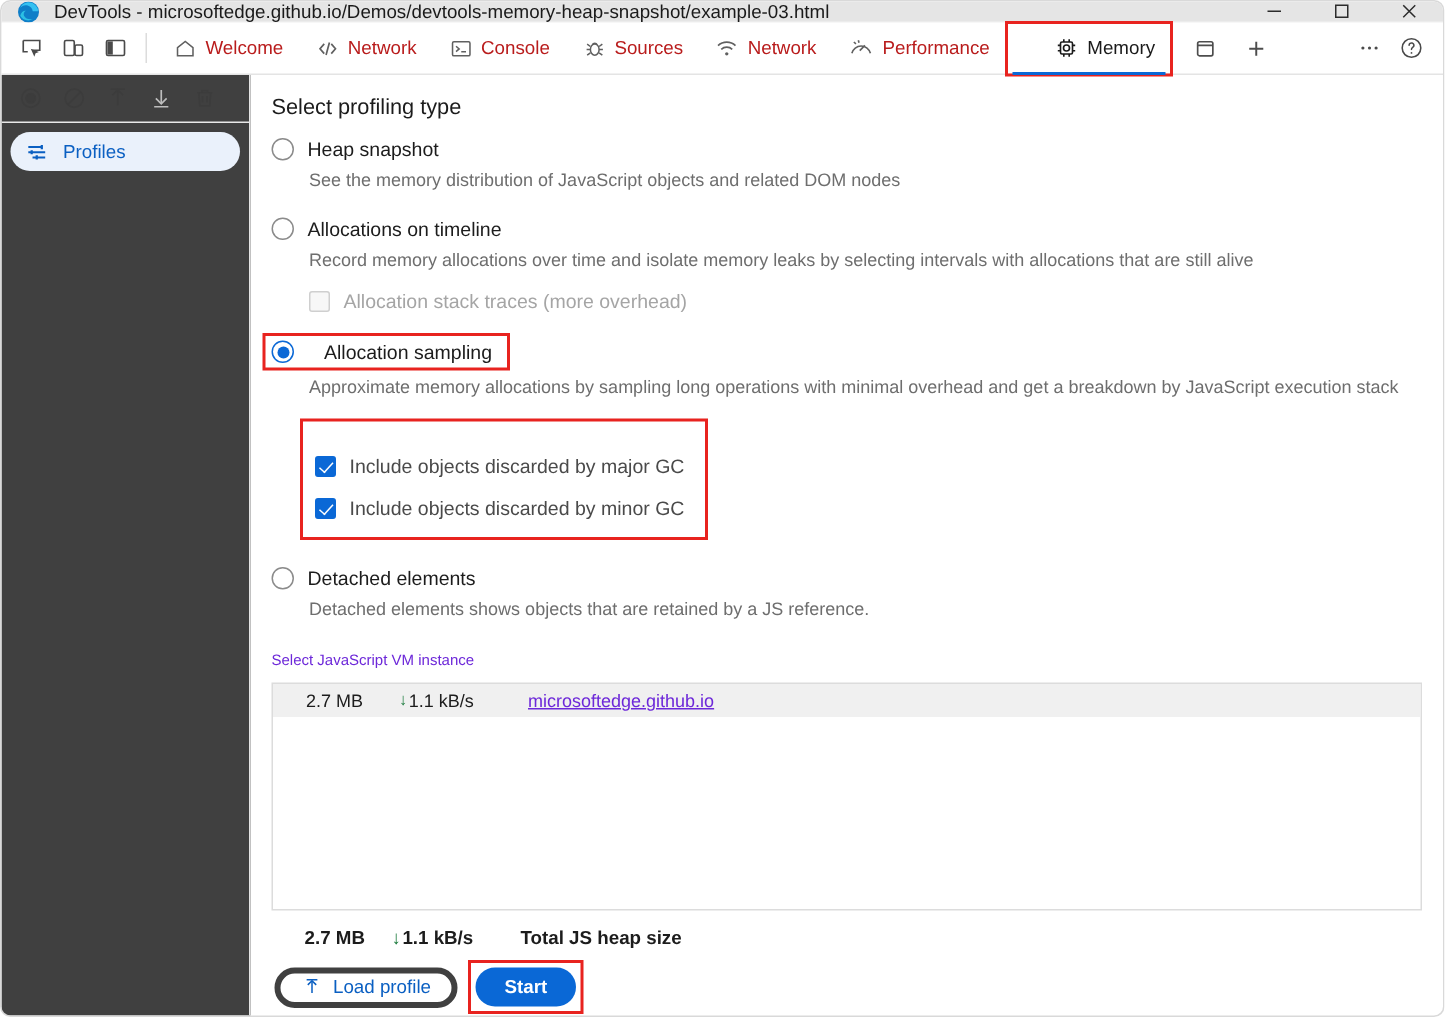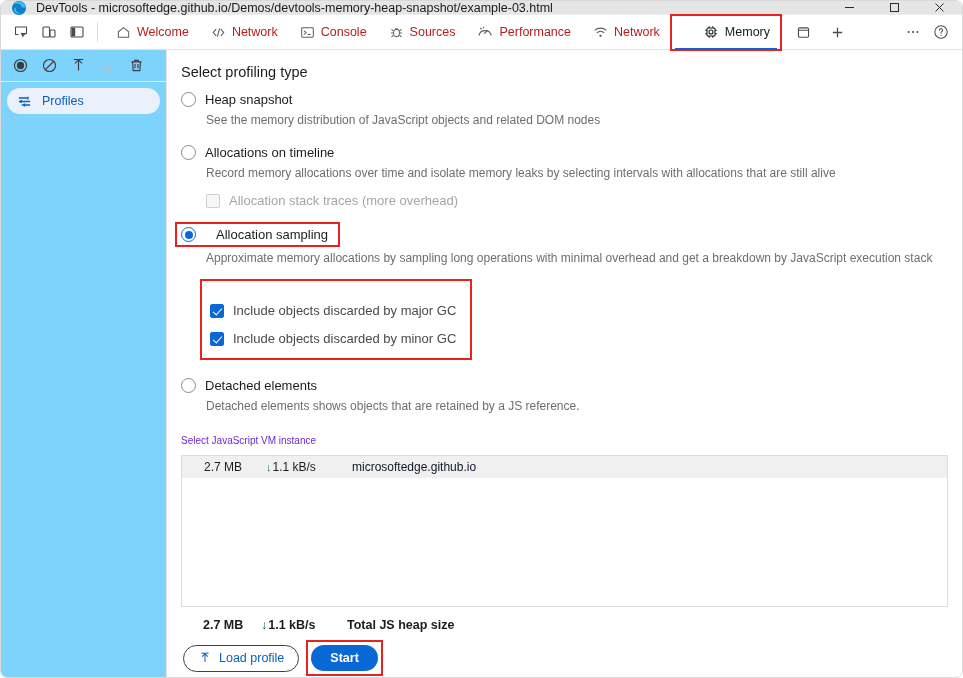--- a/index.html
+++ b/index.html
@@ -95,21 +95,21 @@
   }
 
   
   .body { flex: 1 1 auto; display: flex; min-height: 0; }
 
   
   .sidebar {
     width: 166px; flex: 0 0 166px;
     border-right: 1px solid #e4e4e4;
     display: flex; flex-direction: column;
-    background: #7dd3fc;
+    background: #404040;
   }
   .side-toolbar {
     height: 32px;
     display: flex; align-items: center;
     padding-left: 6px; gap: 3px;
     border-bottom: 1px solid #e8e8e8;
   }
   .side-toolbar .ic {
     width: 26px; height: 26px; border-radius: 3px;
     display: flex; align-items: center; justify-content: center;
@@ -209,39 +209,39 @@
     flex: 0 0 auto;
   }
   .vm-row {
     display: flex; align-items: center;
     height: 22px; background: #f0f0f0;
     font-size: 12px; padding-left: 22px; gap: 0;
   }
   .vm-size { color: #1c1c1c; width: 62px; }
   .vm-rate { color: #1c1c1c; display: flex; align-items: center; width: 86px; }
   .vm-arrow { color: #1a7a3c; font-size: 11px; margin-right: 1px; }
-  .vm-name { color: #0f172a; }
+  .vm-name { color: #6d28d9; text-decoration: underline; }
 
   
   .footer-stats {
     display: flex; align-items: center;
     font-size: 12.5px; font-weight: bold; color: #1c1c1c;
     margin: 11px 0 0 22px; gap: 0;
   }
   .footer-stats .f-size { width: 58px; }
   .footer-stats .f-rate { display: flex; align-items: center; width: 86px; }
   .footer-stats .f-arrow { color: #1a7a3c; margin-right: 1px; }
   .footer-buttons {
     display: flex; align-items: center; gap: 0;
     margin-top: 9px; padding-left: 2px;
   }
   .btn-load {
     display: flex; align-items: center; gap: 7px;
     height: 27px; padding: 0 14px;
-    border: 1px solid #404040; border-radius: 14px;
+    border: 4px solid #404040; border-radius: 14px;
     background: #fff; color: #0a5fc2; font-size: 12.5px;
     white-space: nowrap;
   }
   .btn-start-wrap {
     padding: 4px; margin-left: 8px;
     outline: 2px solid #e8231f; outline-offset: -1px;
     display: flex; width: fit-content;
   }
   .btn-start {
     height: 26px; padding: 0 19px;
@@ -342,37 +342,37 @@
           <svg width="15" height="15" viewBox="0 0 16 16" fill="none" stroke="currentColor" stroke-width="1.1">
             <ellipse cx="8" cy="8.6" rx="3.1" ry="4"></ellipse>
             <path d="M4.9 6.4L2.6 4.7M11.1 6.4l2.3-1.7M4.9 8.6H2.2M11.1 8.6h2.7M4.9 10.9l-2.3 1.7M11.1 10.9l2.3 1.7"></path>
             <path d="M6.3 5.2a1.9 1.9 0 013.4 0"></path>
           </svg>
         </span>
         <span>Sources</span>
       </div>
       <div class="tab">
         <span class="tab-ic">
+          <svg width="15" height="15" viewBox="0 0 16 16" fill="none" stroke="currentColor" stroke-width="1.2">
+            <path d="M1.8 5.8a9 9 0 0112.4 0"></path>
+              <path d="M4.1 8.4a5.7 5.7 0 017.8 0"></path>
+            <circle cx="8" cy="11.6" r="1.2" fill="currentColor" stroke="none"></circle>
+          </svg>
+        </span>
+        <span>Network</span>
+      </div>
+      <div class="tab">
+        <span class="tab-ic">
           <svg width="16" height="15" viewBox="0 0 17 16" fill="none" stroke="currentColor" stroke-width="1.15">
             <path d="M2 11.2a6.8 6.8 0 0113.2 0"></path>
             <path d="M11.3 5.6L7.6 9.3"></path>
             <path d="M3.4 3.2l1.5 1.3M6.6 1.9l.5 1.8"></path>
           </svg>
         </span>
         <span>Performance</span>
-      </div>
-      <div class="tab">
-        <span class="tab-ic">
-          <svg width="15" height="15" viewBox="0 0 16 16" fill="none" stroke="currentColor" stroke-width="1.2">
-            <path d="M1.8 5.8a9 9 0 0112.4 0"></path>
-              <path d="M4.1 8.4a5.7 5.7 0 017.8 0"></path>
-            <circle cx="8" cy="11.6" r="1.2" fill="currentColor" stroke="none"></circle>
-          </svg>
-        </span>
-        <span>Network</span>
       </div>
       <div class="tab active annot">
         <span class="tab-ic">
           <svg width="16" height="16" viewBox="0 0 16 16" fill="none" stroke="currentColor" stroke-width="1.1">
             <rect x="4" y="4" width="8" height="8" rx="1"></rect>
             <circle cx="8" cy="8" r="2"></circle>
             <path d="M6.2 4V2.2M9.8 4V2.2M6.2 12v1.8M9.8 12v1.8M4 6.2H2.2M4 9.8H2.2M12 6.2h1.8M12 9.8h1.8"></path>
           </svg>
         </span>
         <span>Memory</span>

